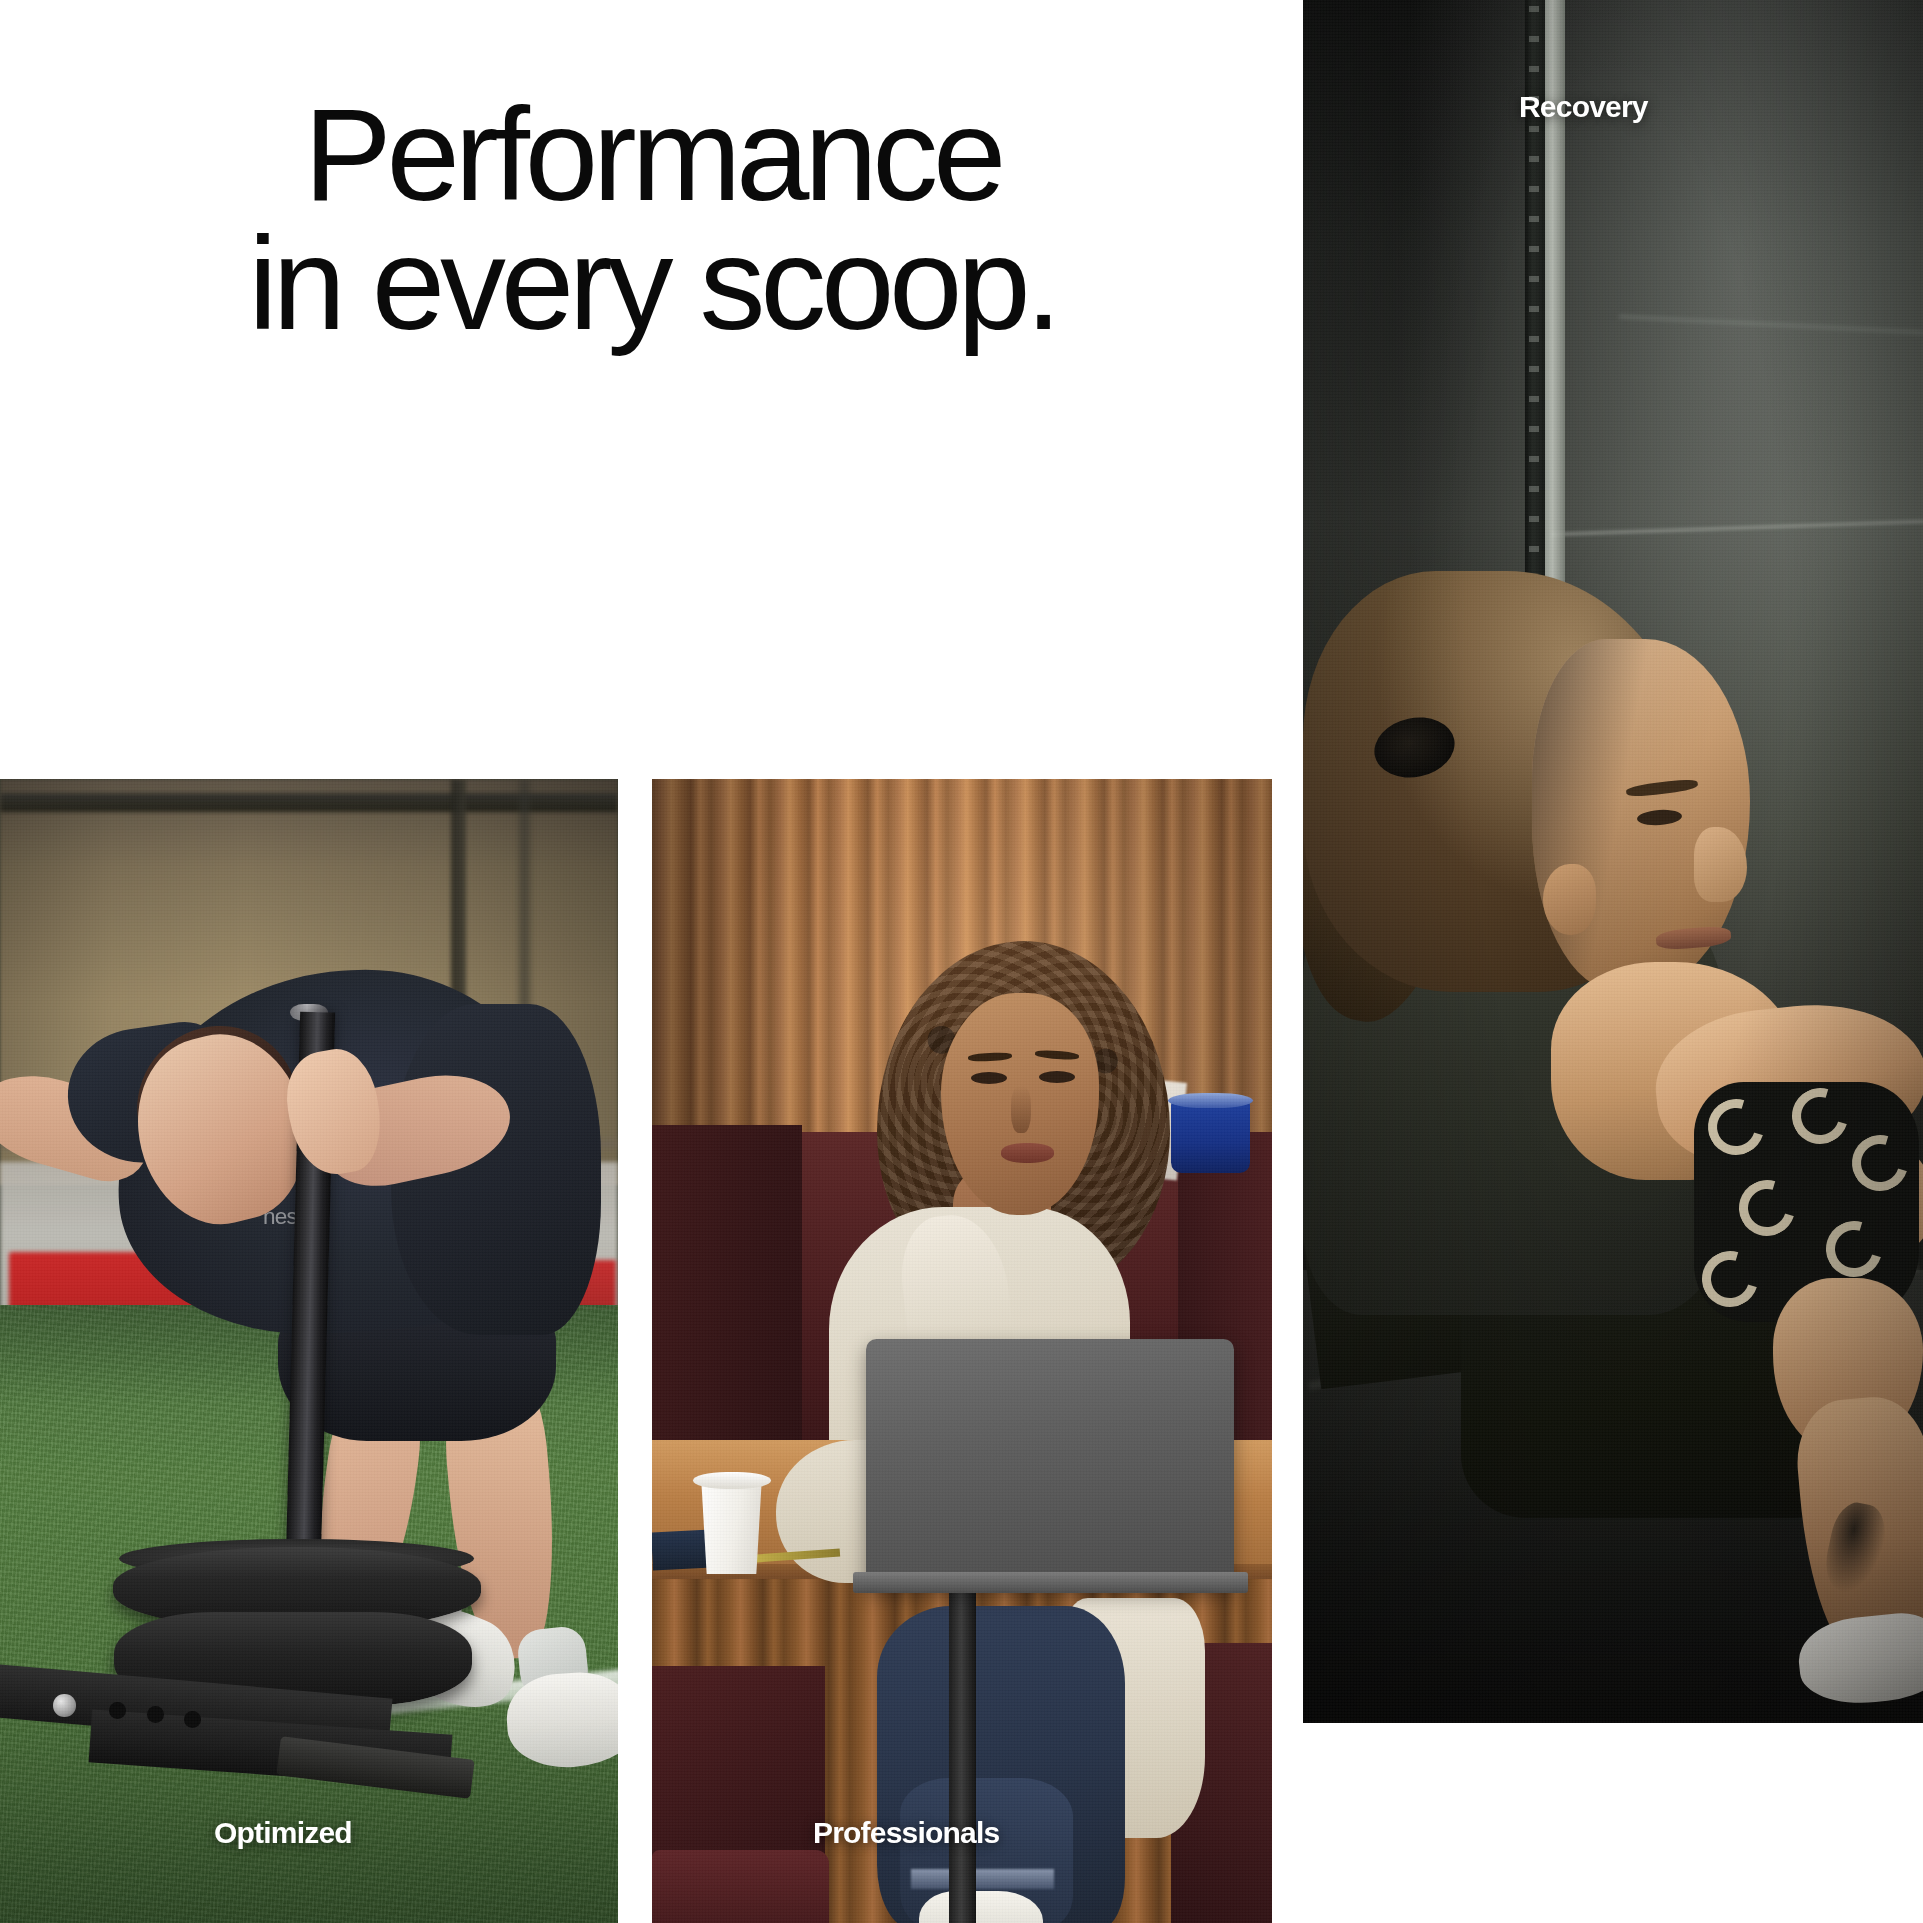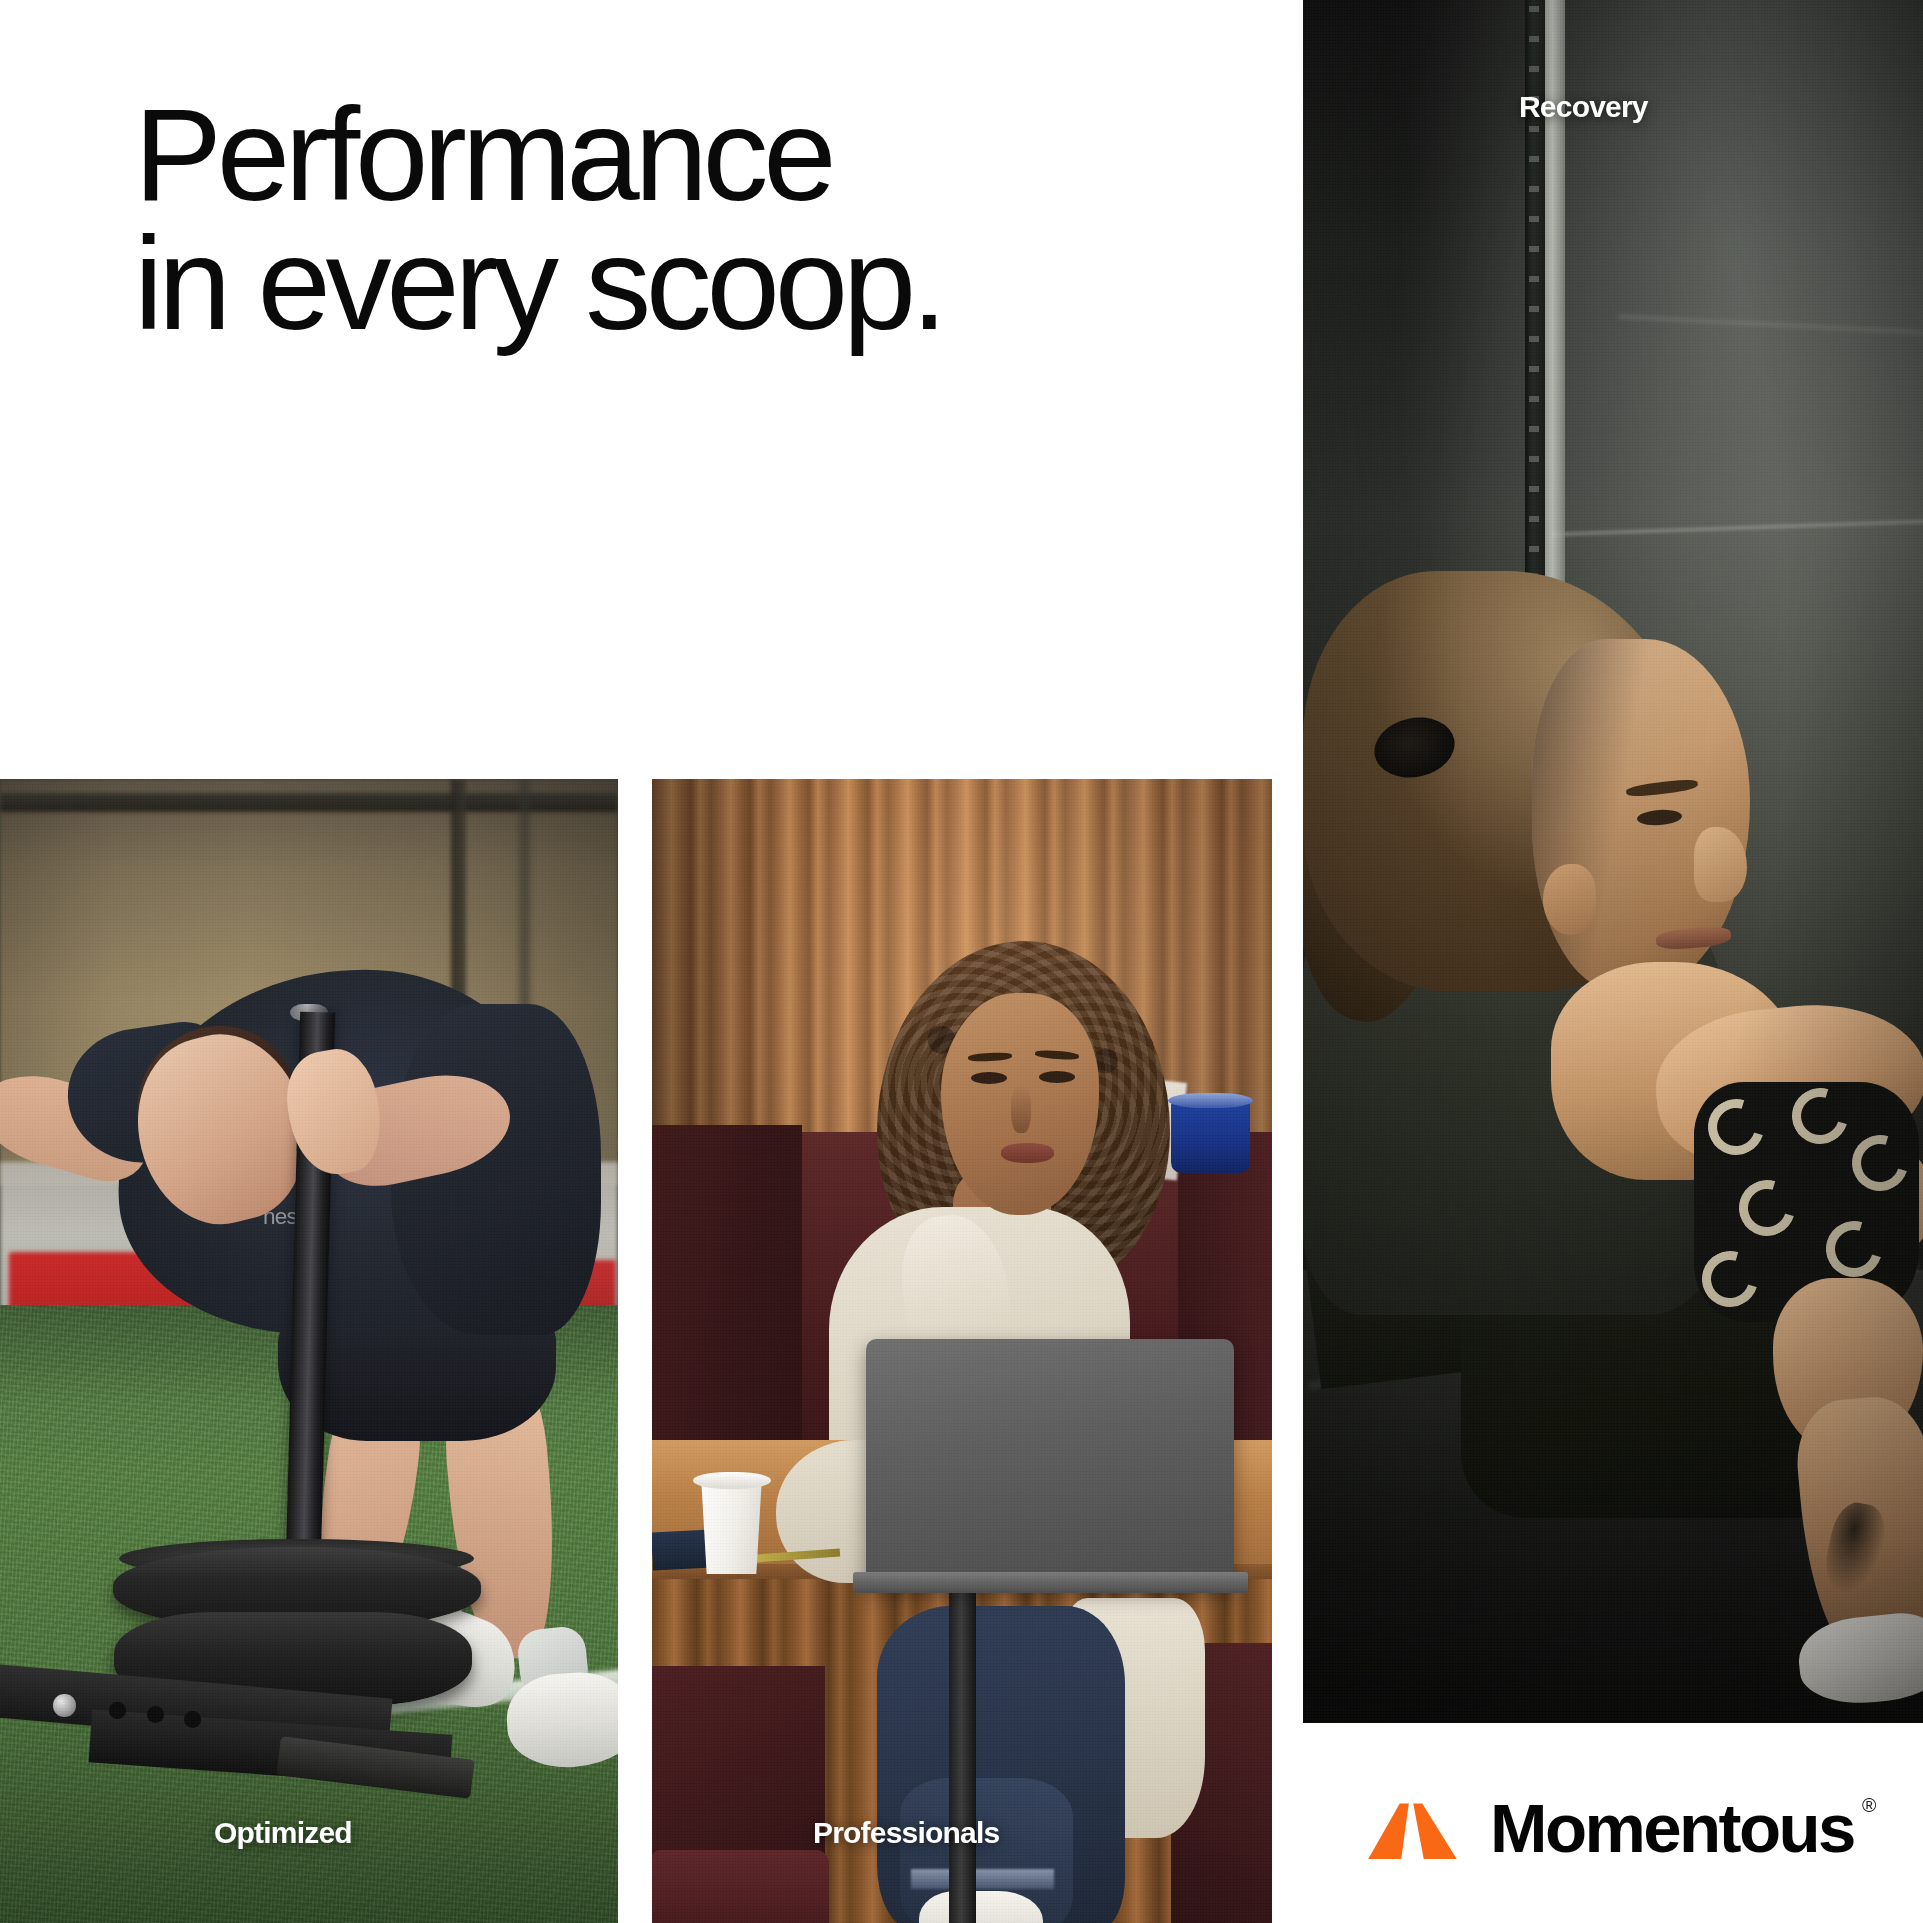--- a/index.html
+++ b/index.html
@@ -2,21 +2,21 @@
 <html style="font-size:12px"><head>
 <meta charset="utf-8">
 <style>
   * { margin:0; padding:0; box-sizing:border-box; }
   html,body { width:1924px; height:1924px; background:#ffffff; overflow:hidden; }
   body { font-family:"Liberation Sans", sans-serif; }
 
   #canvas { position:relative; width:1924px; height:1924px; background:#fff; overflow:hidden; }
 
   
-  .copy-block { position:absolute; left:134px; top:90px; width:1037px; }
+  .copy-block { position:absolute; left:134px; top:90px; width:1037px;text-align:center; }
   .headline {
     font-family:"Liberation Sans", sans-serif;
     font-weight:400;
     font-size:132px;
     line-height:0.98;
     letter-spacing:-5.3px;
     color:#0a0a0a;
     white-space:pre-line;
   }
   .subhead {
@@ -752,27 +752,15 @@
 
     <div class="rec-knee"></div>
     <div class="rec-shin"></div>
     <div class="rec-tattoo"></div>
     <div class="rec-shoe"></div>
     <div class="rec-vignette"></div>
     <div class="grain"></div>
   </div>
   <div class="panel-label label-recovery">Recovery</div>
 
-  <div class="logo-row">
-    <span class="logo-mark">
-      <svg viewBox="0 0 118 80" xmlns="http://www.w3.org/2000/svg" aria-hidden="true">
-        <polygon points="0,80 44,80 54,6 42,6" fill="#F96815"></polygon>
-        <polygon points="60,6 72,6 118,80 74,80" fill="#F96815"></polygon>
-      </svg>
-    </span>
-    <span class="logo-word">
-      <span>Momentous</span>
-      <span class="logo-reg">®</span>
-    </span>
-  </div>
 
 </div>
 
 
 </body></html>

